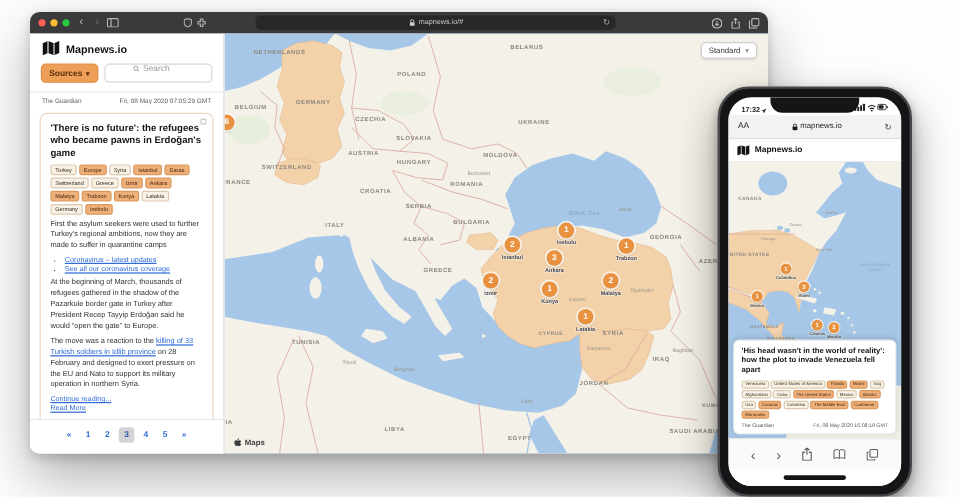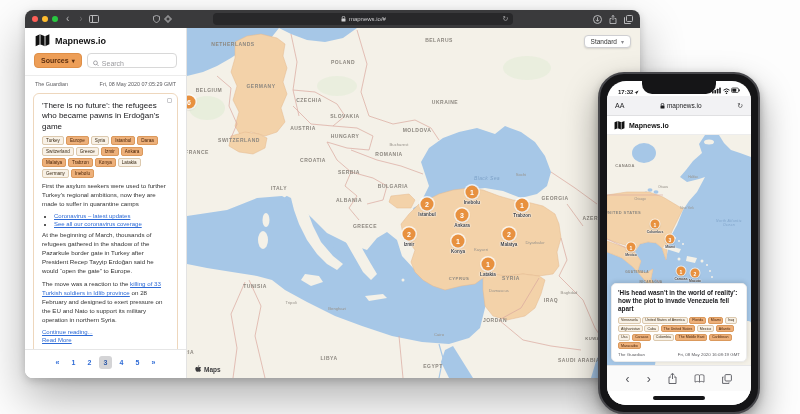--- a/index.html
+++ b/index.html
@@ -24,28 +24,28 @@
   .wbody{display:flex;height:350px}
 
   
   .sidebar{width:162px;background:#fff;border-right:1px solid #e3e3e3;display:flex;flex-direction:column;position:relative;z-index:2}
   .appheader{display:flex;align-items:center;gap:5px;padding:6px 10px 4px}
   .brand{font-weight:bold;font-size:9px;color:#111}
   .controls{display:flex;gap:5px;padding:2px 9px 7px;border-bottom:1px solid #ececec}
   .sources{background:#ed9e57;border:1px solid #df8f47;color:#5c2e0e;font-weight:bold;font-size:7px;
            border-radius:4px;padding:3px 6px;display:flex;align-items:center;gap:3px;font-family:inherit}
   .caret{font-size:6px}
-  .searchbox{flex:1;border:1px solid #d8d8d8;border-radius:4px;display:flex;align-items:flex-end;gap:3px;padding:0 5px;background:#fff}
+  .searchbox{flex:1;border:1px solid #d8d8d8;border-radius:4px;display:flex;align-items:flex-start;gap:3px;padding:0 23px;background:#fff}
   .searchbox input{border:0;outline:0;width:100%;font-size:7px;font-family:inherit;color:#333;background:transparent}
   .searchbox input::placeholder{color:#9a9a9e}
   .feed{flex:1;overflow:hidden;padding:0 8px}
   .meta-row{display:flex;justify-content:space-between;font-size:5.4px;color:#5c5c60;padding:5px 2px 6px}
   .card{border:1px solid #eed7bd;border-radius:6px;padding:7px 8px 6px;position:relative;background:#fff}
   .card-corner{position:absolute;top:4px;right:5px;width:5px;height:5px;border:1px solid #c9c9cc;border-radius:1px}
-  .ctitle{font-size:8px;line-height:1.3;color:#17171a;font-weight:normal}
+  .ctitle{font-size:8px;line-height:1.3;color:#17171a;font-weight:bold}
   .tags{display:flex;flex-wrap:wrap;gap:2px;margin:4px 0 3px}
   .tag{font-size:4.6px;padding:1px 3px;border-radius:2px;background:#f8f1e6;border:0.5px solid #dcc9ae;color:#3c2c17;white-space:nowrap}
   .tag.hl{background:#edb07a;border-color:#db995c;color:#4a2408}
   .body{font-size:6.2px;line-height:1.45;color:#333;margin:4px 0}
   .blinks{margin:3px 0 3px 12px;font-size:6px;color:#222}
   .blinks li{margin:2px 0}
   .ilink{color:#2e6bd6;text-decoration:underline;cursor:pointer}
   .ilink.blk{display:block;font-size:6px;margin:2px 0}
   .cfoot{padding:6px 0 0;border-top:0}
   .pagination{border-top:1px solid #e6e6e6;background:#fff;display:flex;justify-content:center;align-items:center;gap:3px;padding:6px 0 9px}

